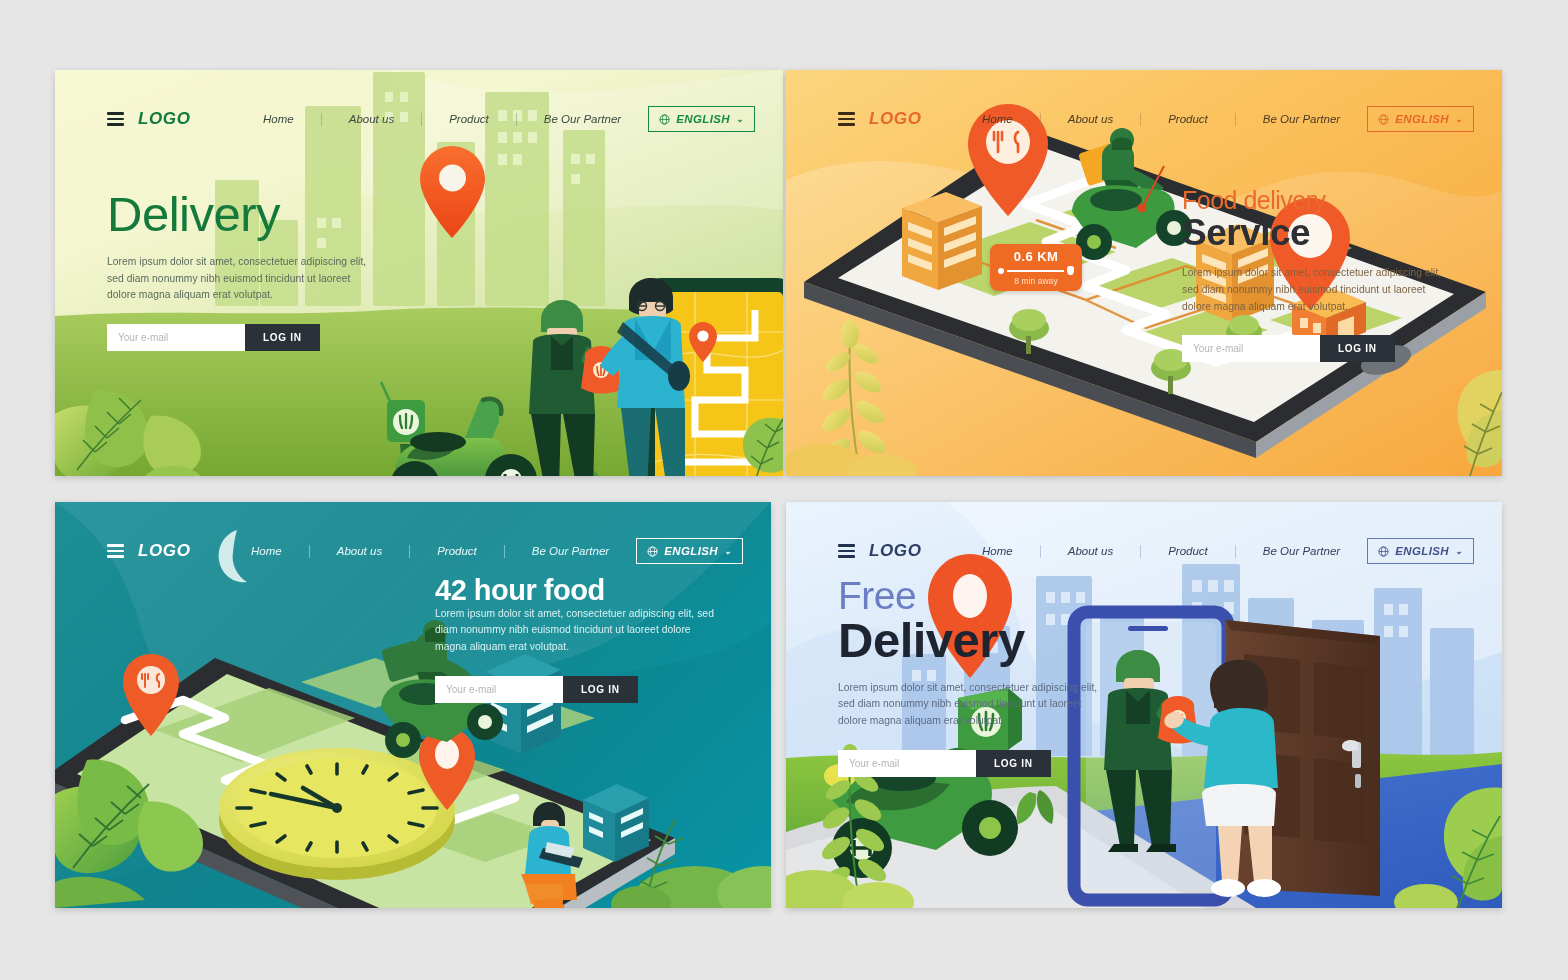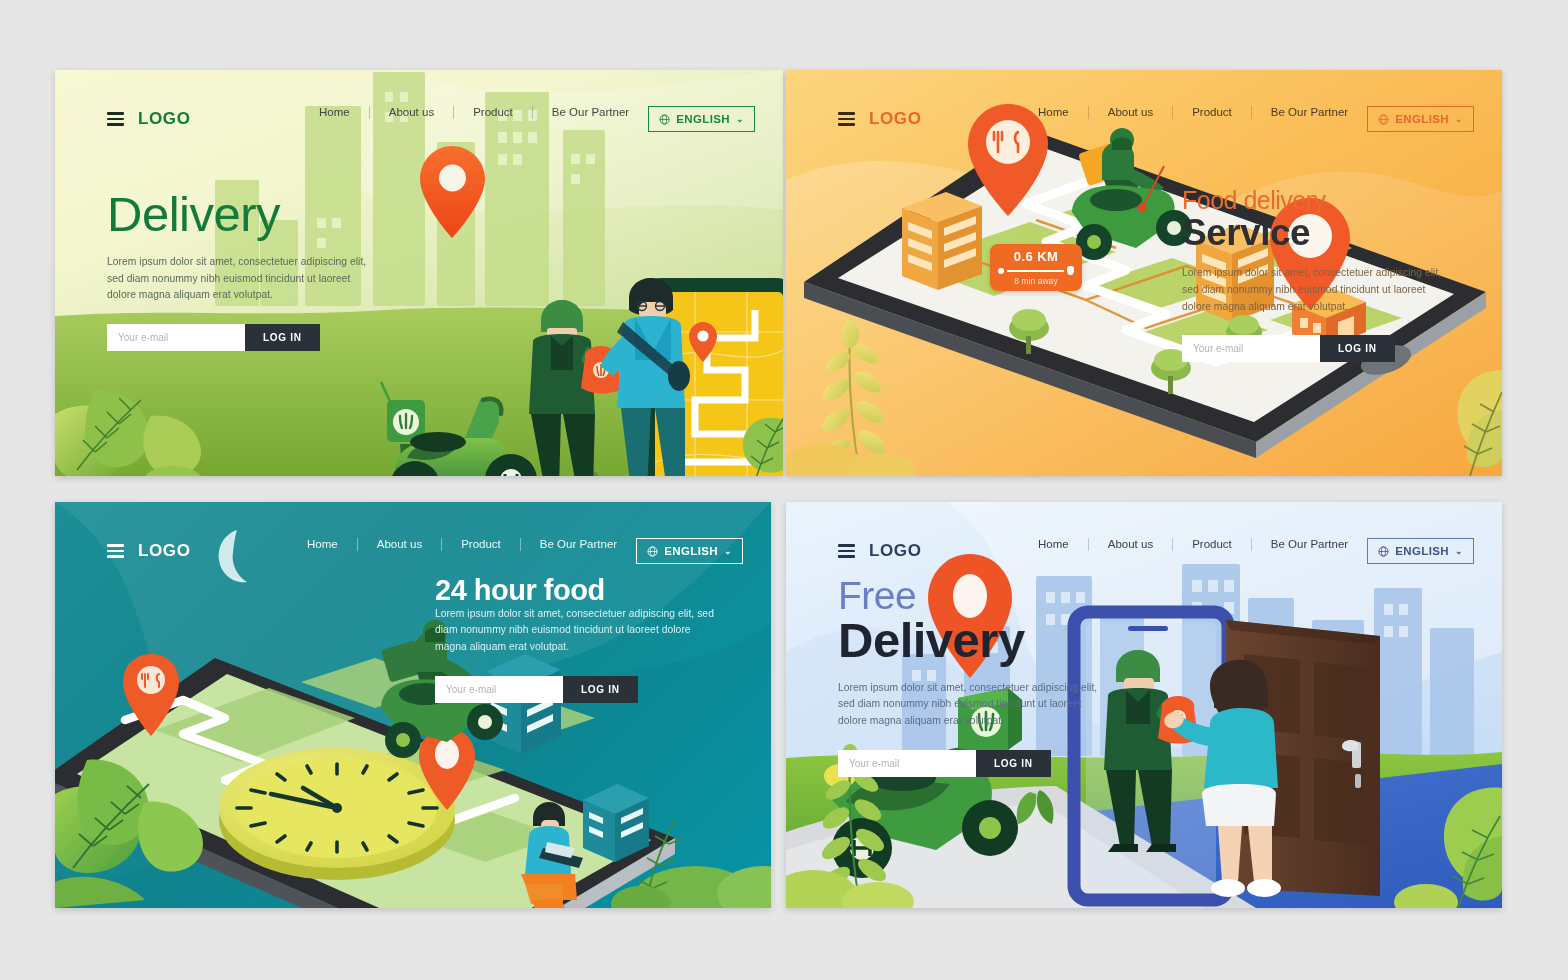--- a/index.html
+++ b/index.html
@@ -28,26 +28,27 @@
   #panel-3 .bg { background: linear-gradient(135deg,#1b8e96 0%, #13868f 35%, #0e8b96 65%, #06a0b3 100%); }
   #panel-4 .bg { background: linear-gradient(160deg,#eaf4fd 0%, #dceaf9 30%, #cfe2f7 60%, #bdd8f5 100%); }
 
   
   .nav {
     position: absolute; left:0; right:0; top:0;
     height: 86px;
     display: flex; align-items: center;
     padding: 12px 28px 0 52px;
     z-index: 30;
+    font-style: italic;
   }
   .brand { display:flex; align-items:center; gap:14px; }
   .burger { display:flex; flex-direction:column; gap:3px; cursor:pointer; }
   .burger i { display:block; width:17px; height:2.6px; border-radius:1px; }
   .logo-text { font-size:17px; font-weight:bold; letter-spacing:0.6px; }
-  .navlinks { margin-left:auto; display:flex; gap:8px; }
+  .navlinks { margin-left:auto; display:flex; align-items:center; gap:16px; }
   .navlink { font-size:11.5px; padding:0 11px; white-space:nowrap; cursor:pointer; }
   .navsep { width:1px; height:13px; opacity:0.55; }
   .lang {
     display:flex; align-items:center; gap:6px;
     border:1.4px solid; border-radius:0;
     padding:6px 10px; font-size:11.5px; font-weight:bold;
     letter-spacing:0.4px; cursor:pointer;
   }
   .globe { width:11px; height:11px; }
   .caret { font-size:9px; line-height:1; }
@@ -728,21 +729,21 @@
             <ellipse cx="12" cy="12" rx="4.5" ry="10" fill="none" stroke="currentColor" stroke-width="1.7"></ellipse>
             <path d="M2,12 H22" stroke="currentColor" stroke-width="1.7"></path>
           </svg>
           <span>ENGLISH</span>
           <span class="caret">⌄</span>
         </span>
       </div>
     </nav>
 
     <div class="hero">
-      <div class="h-line1">24 hour food</div>
+      <div class="h-line1">42 hour food</div>
       <p class="h-sub">Lorem ipsum dolor sit amet, consectetuer adipiscing elit, sed diam nonummy nibh euismod tincidunt ut laoreet dolore magna aliquam erat volutpat.</p>
       <div class="form">
         <input class="email" type="text" placeholder="Your e-mail" style="">
         <button class="login">LOG IN</button>
       </div>
     </div>
   </section>
 
   <section class="panel" id="panel-4">
     <div class="bg"></div>

